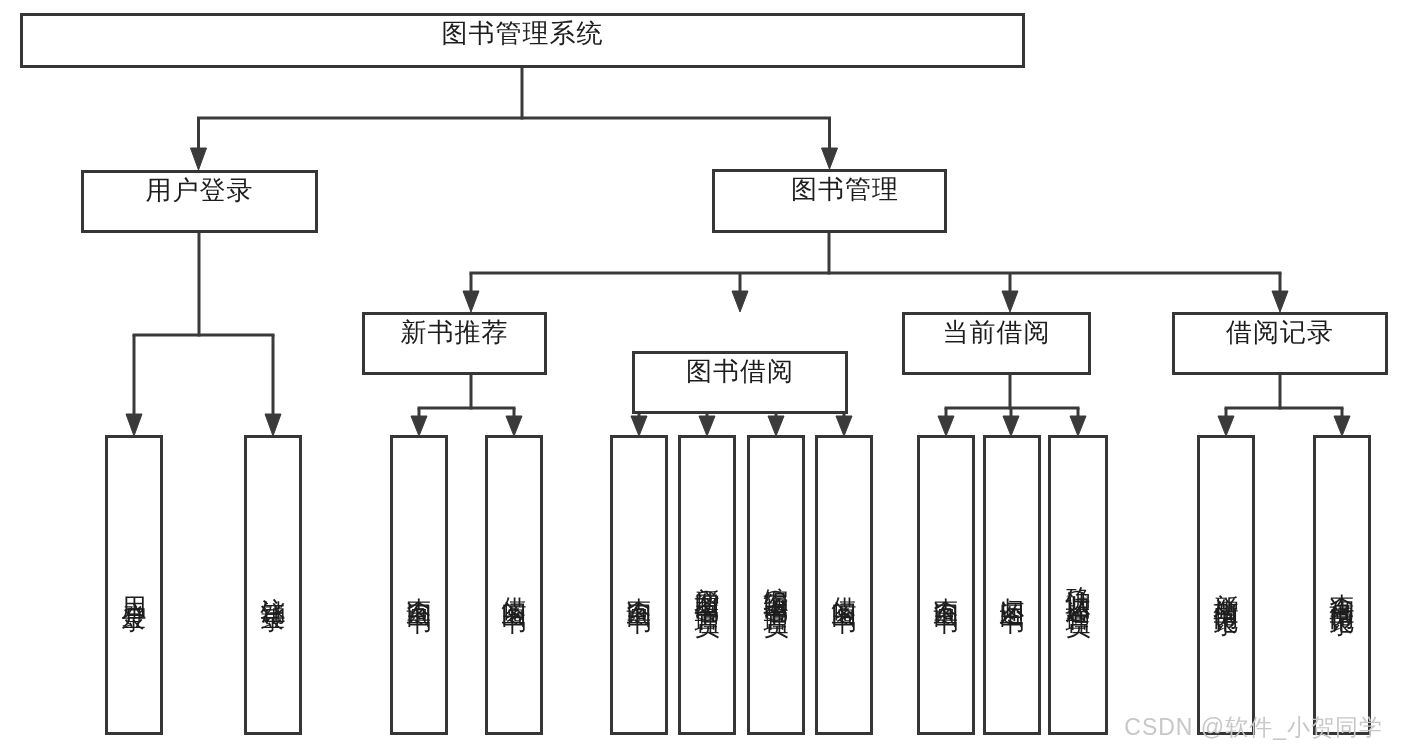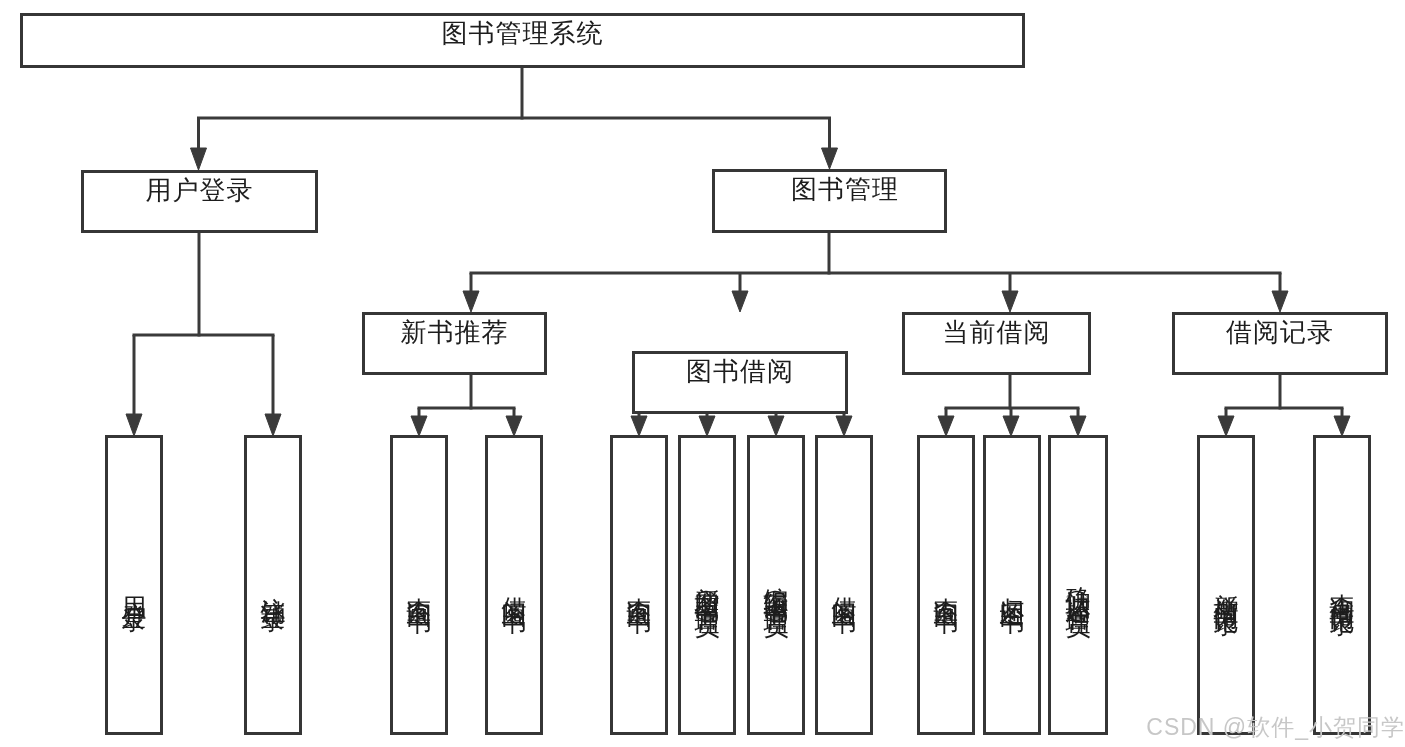--- a/index.html
+++ b/index.html
@@ -46,21 +46,21 @@
     writing-mode:vertical-rl;
     text-orientation:mixed;
     font-size:25px;
     letter-spacing:4px;
     color:#1d1d1d;
     line-height:1;
     white-space:nowrap;
   }
   #watermark {
     position:absolute;
-    right:0;
+    right:22px;
     bottom:4px;
     font-size:23px;
     color:#c7c7c7;
     letter-spacing:1px;
     white-space:nowrap;
   }
 </style>
 </head>
 <body>
 

